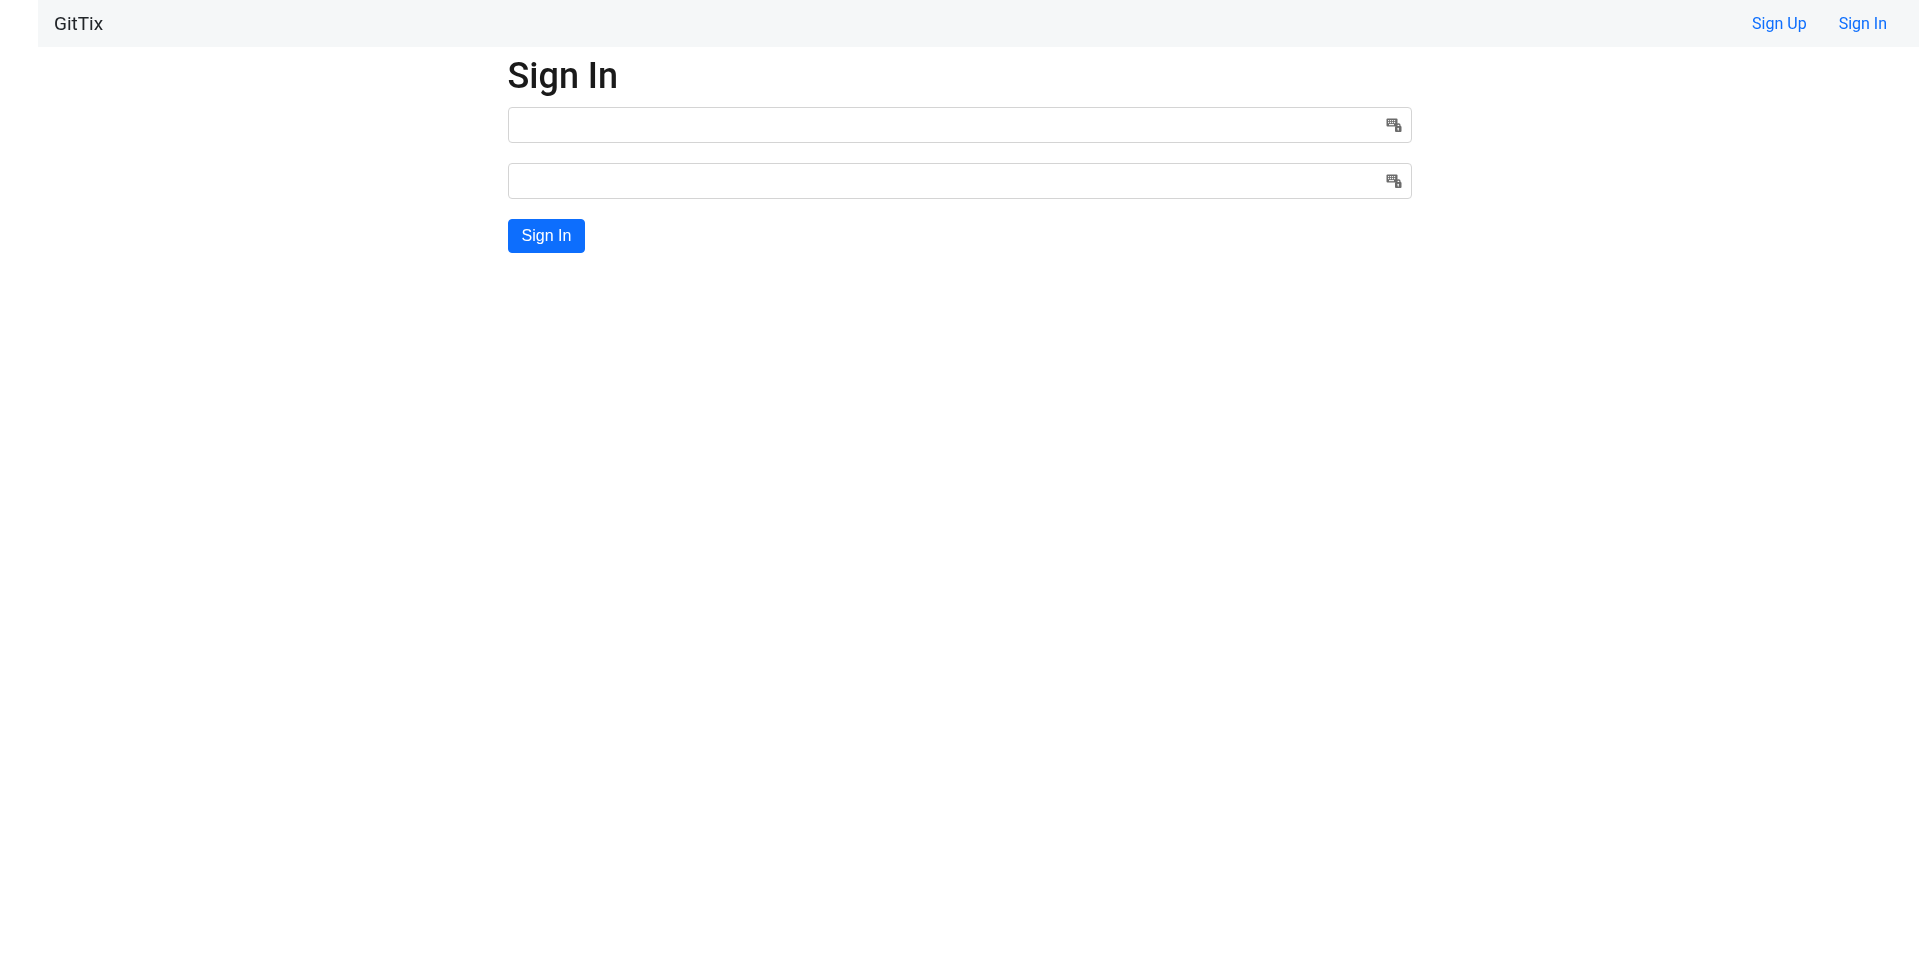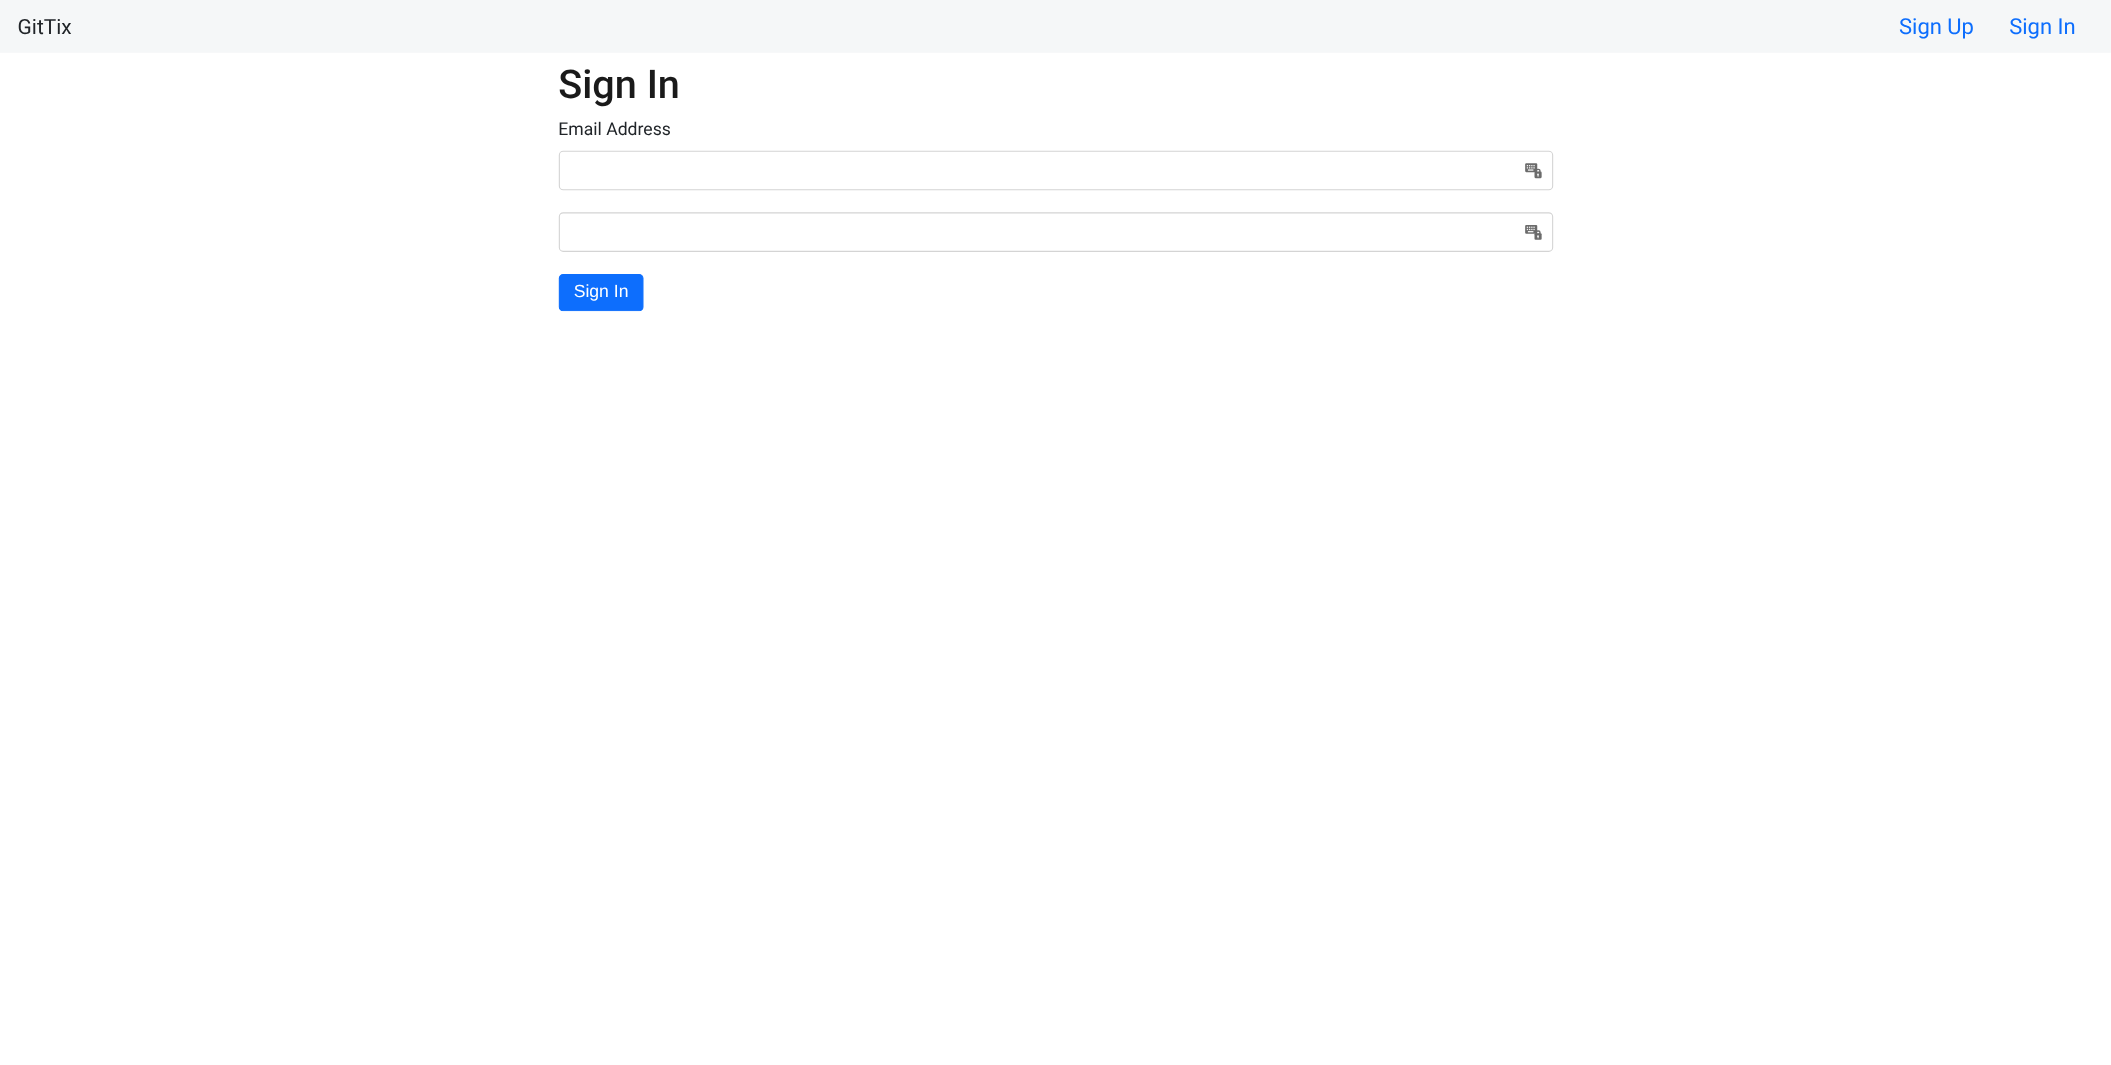--- a/index.html
+++ b/index.html
@@ -12,40 +12,41 @@
       font-size: 16px;
       color: #212529;
       background: #fff;
     }
     .navbar {
       display: flex;
       justify-content: space-between;
       align-items: center;
       padding: 12px 16px;
       background: #f5f7f8;
+      margin-left: 38px;
     }
     .navbar-brand {
       font-size: 19px;
       color: #212529;
       text-decoration: none;
     }
     .navbar-nav {
       display: flex;
       list-style: none;
     }
     .nav-item {
       margin-left: 16px;
     }
     .nav-item:last-child {
       margin-right: 8px;
     }
     .nav-link {
       color: #0d6efd;
       text-decoration: none;
-      font-size: 20px;
+      font-size: 16px;
       padding: 4px 8px;
     }
     .container {
       width: 904px;
       margin: 8px auto 0 auto;
     }
     .page-title {
       font-size: 36px;
       font-weight: 500;
       color: #1a1a1a;
@@ -106,21 +107,20 @@
       <a class="nav-link" href="#">Sign In</a>
     </li>
   </ul>
 </nav>
 
 <div class="container">
   <form>
     <h1 class="page-title">Sign In</h1>
 
     <div class="form-group">
-      <label class="form-label">Email Address</label>
       <div class="input-wrap">
         <input type="text" class="form-control" value="" style="">
         <span class="input-icon">
           <svg viewBox="0 0 16 16" width="16" height="16">
             <rect x="0.5" y="1.5" width="11" height="8" rx="1" fill="#6b6b6b"></rect>
             <rect x="2" y="3" width="1.2" height="1.2" fill="#f0f0f0"></rect>
             <rect x="4" y="3" width="1.2" height="1.2" fill="#f0f0f0"></rect>
             <rect x="6" y="3" width="1.2" height="1.2" fill="#f0f0f0"></rect>
             <rect x="8" y="3" width="1.2" height="1.2" fill="#f0f0f0"></rect>
             <rect x="2" y="5" width="1.2" height="1.2" fill="#f0f0f0"></rect>

